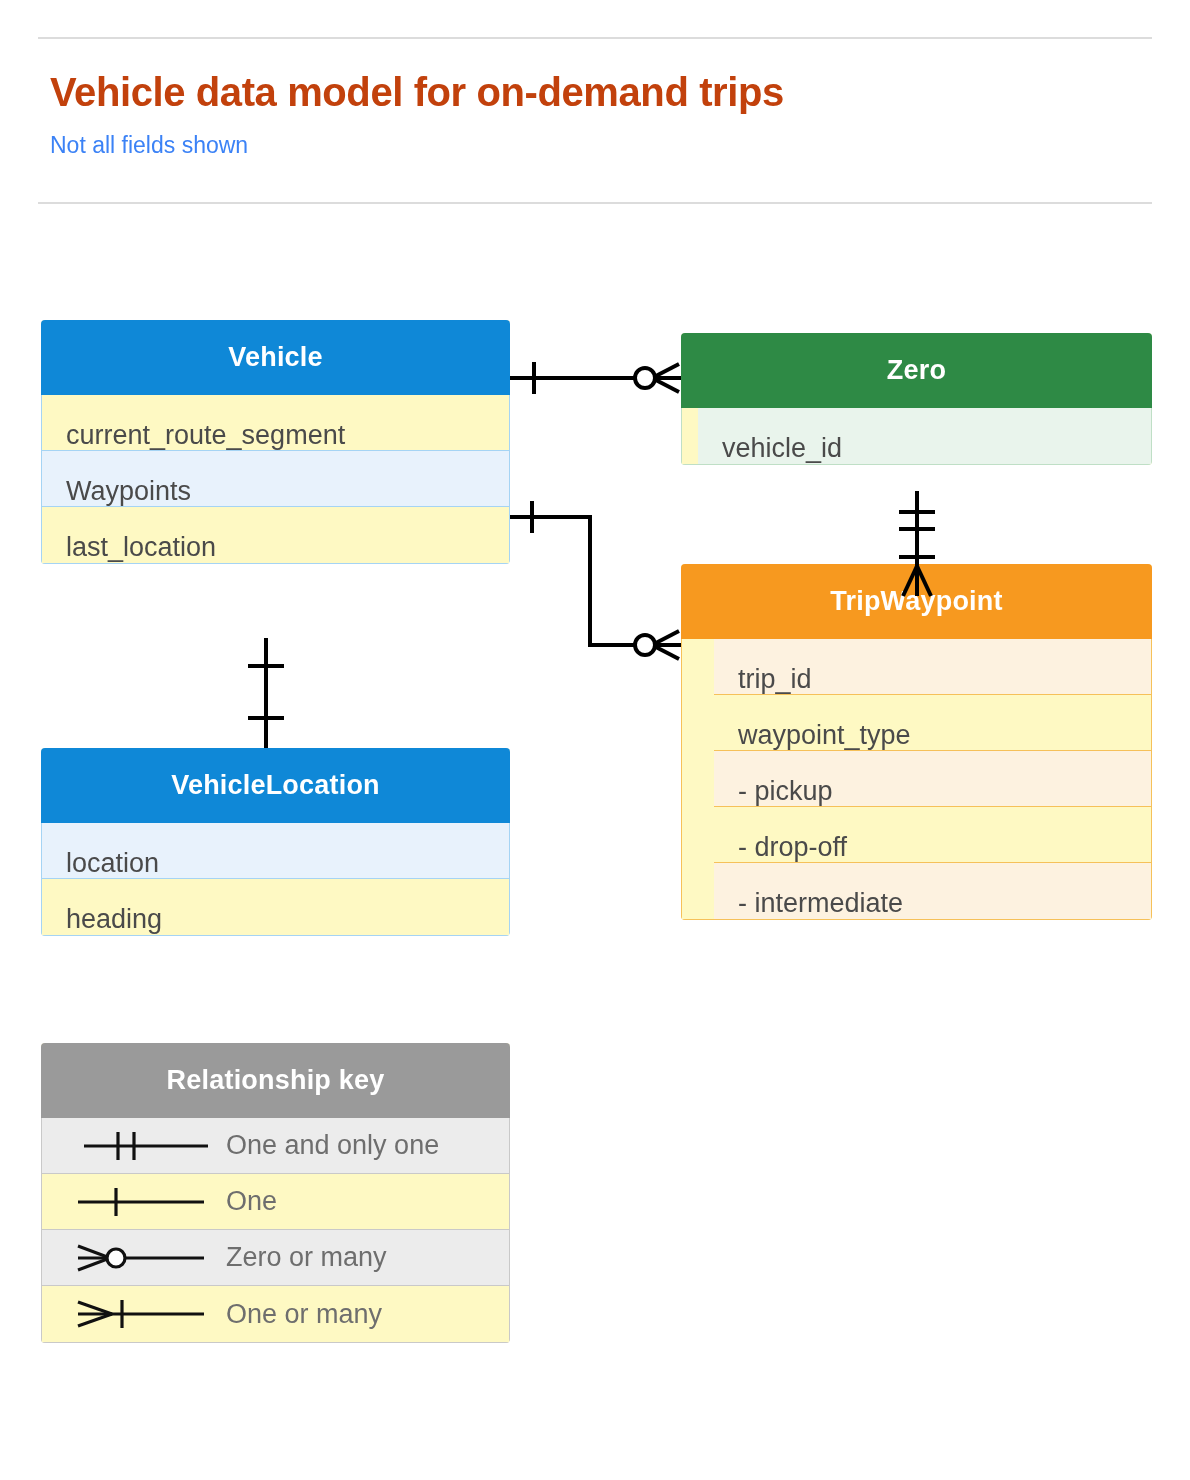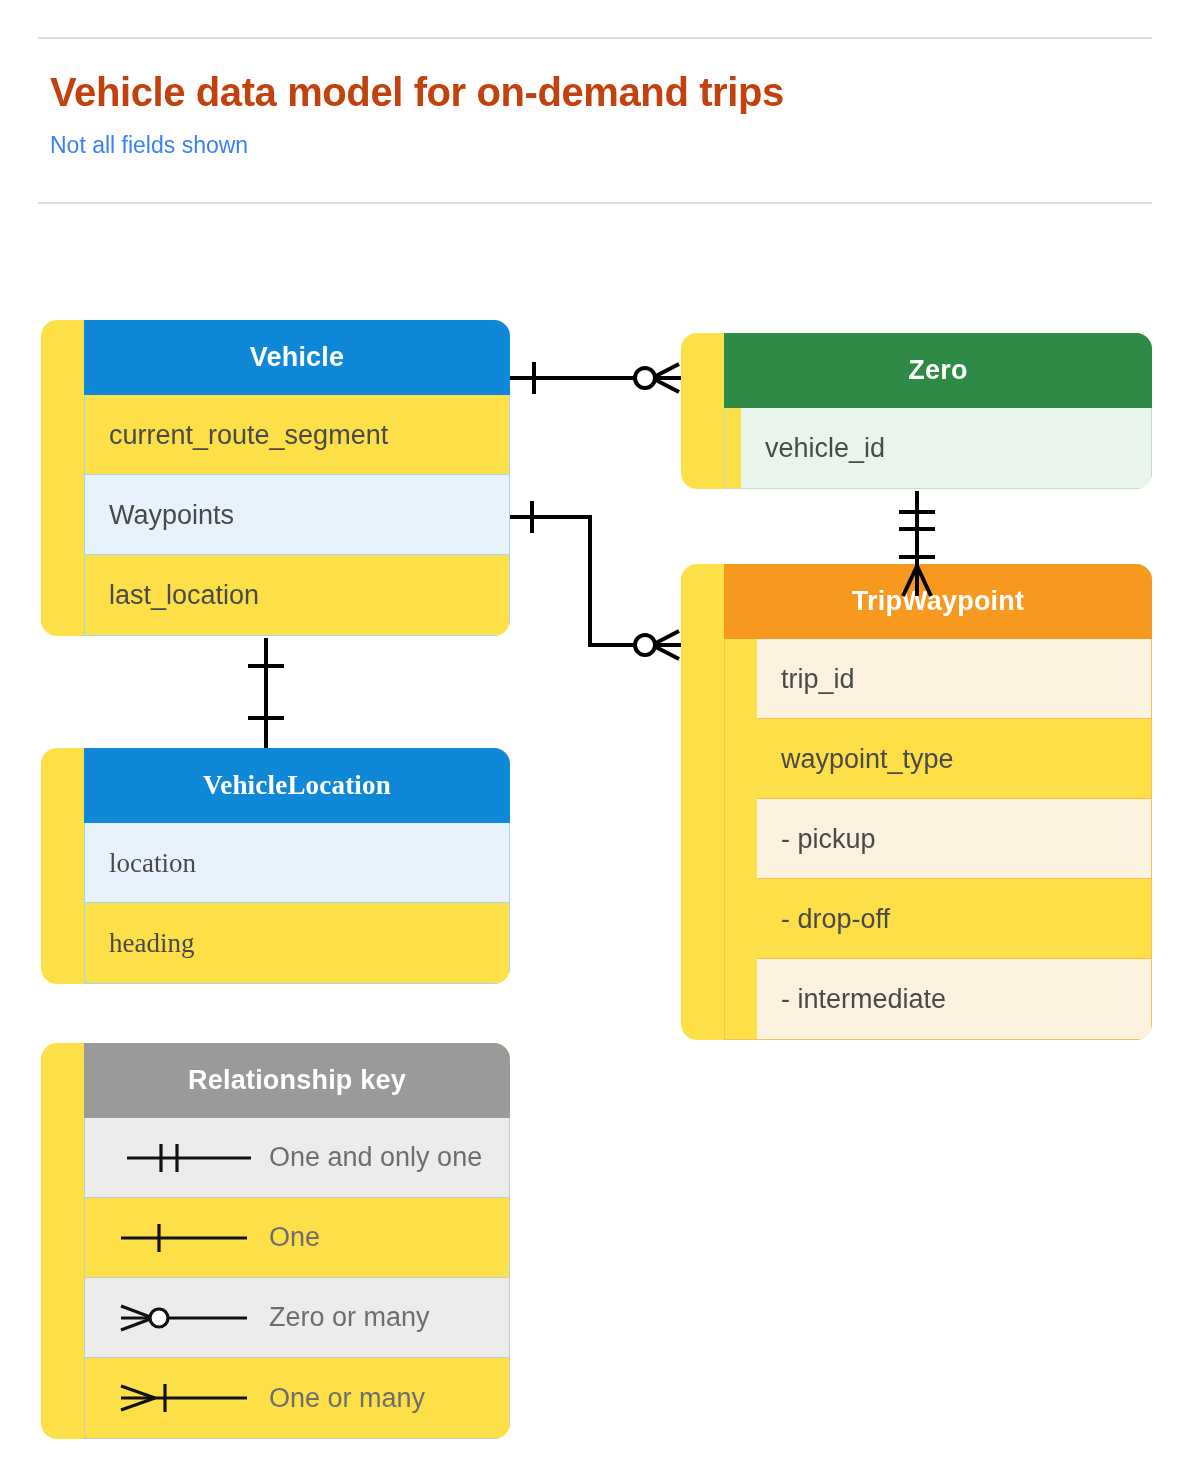--- a/index.html
+++ b/index.html
@@ -43,42 +43,41 @@
     font-size: 23px;
     font-weight: 400;
     color: #3b82f6;
     white-space: nowrap;
   }
 
   
   .entity {
     position: absolute;
     box-sizing: border-box;
-    border-radius: 16px;
+    border-radius: 4px;
     overflow: hidden;
-    background: #fde047;
-    padding-left: 43px;
+    background: #fef9c3;
   }
   .entity .hdr {
     height: 75px;
     line-height: 75px;
     text-align: center;
     font-size: 27px;
     font-weight: 700;
     color: #ffffff;
     letter-spacing: 0.2px;
   }
   .entity .rows {
     box-sizing: border-box;
     border-style: solid;
     border-width: 0 1.6px 1.6px 1.6px;
   }
   .entity .row {
     box-sizing: border-box;
-    height: 80px;
+    height: 56px;
     line-height: 80px;
     padding-left: 24px;
     font-size: 27px;
     color: #4a4a4a;
     white-space: nowrap;
     border-bottom: 1.6px solid transparent;
   }
   .entity .row:last-child { border-bottom: none; }
 
   
@@ -100,21 +99,21 @@
   .e-orange .row.alt { background: #fdf2e0; }
 
   
   .e-grey .hdr  { background: #9a9a9a; }
   .e-grey .rows { border-color: #c9c9c9; }
   .e-grey .row  { border-bottom-color: #c9c9c9; }
   .e-grey .row.alt { background: #ececec; }
 
   
   #entity-vehicle          { left: 41px;  top: 320px;  width: 469px; }
-  #entity-vehicle-location { left: 41px;  top: 748px;  width: 469px; font-family: Liberation Serif, serif; }
+  #entity-vehicle-location { left: 41px;  top: 748px;  width: 469px; }
   #entity-trip             { left: 681px; top: 333px;  width: 471px; }
   #entity-trip-waypoint    { left: 681px; top: 564px;  width: 471px; }
   #legend-box              { left: 41px;  top: 1043px; width: 469px; }
 
   
   .legend-row {
     display: flex;
     align-items: center;
     padding-left: 0;
   }

